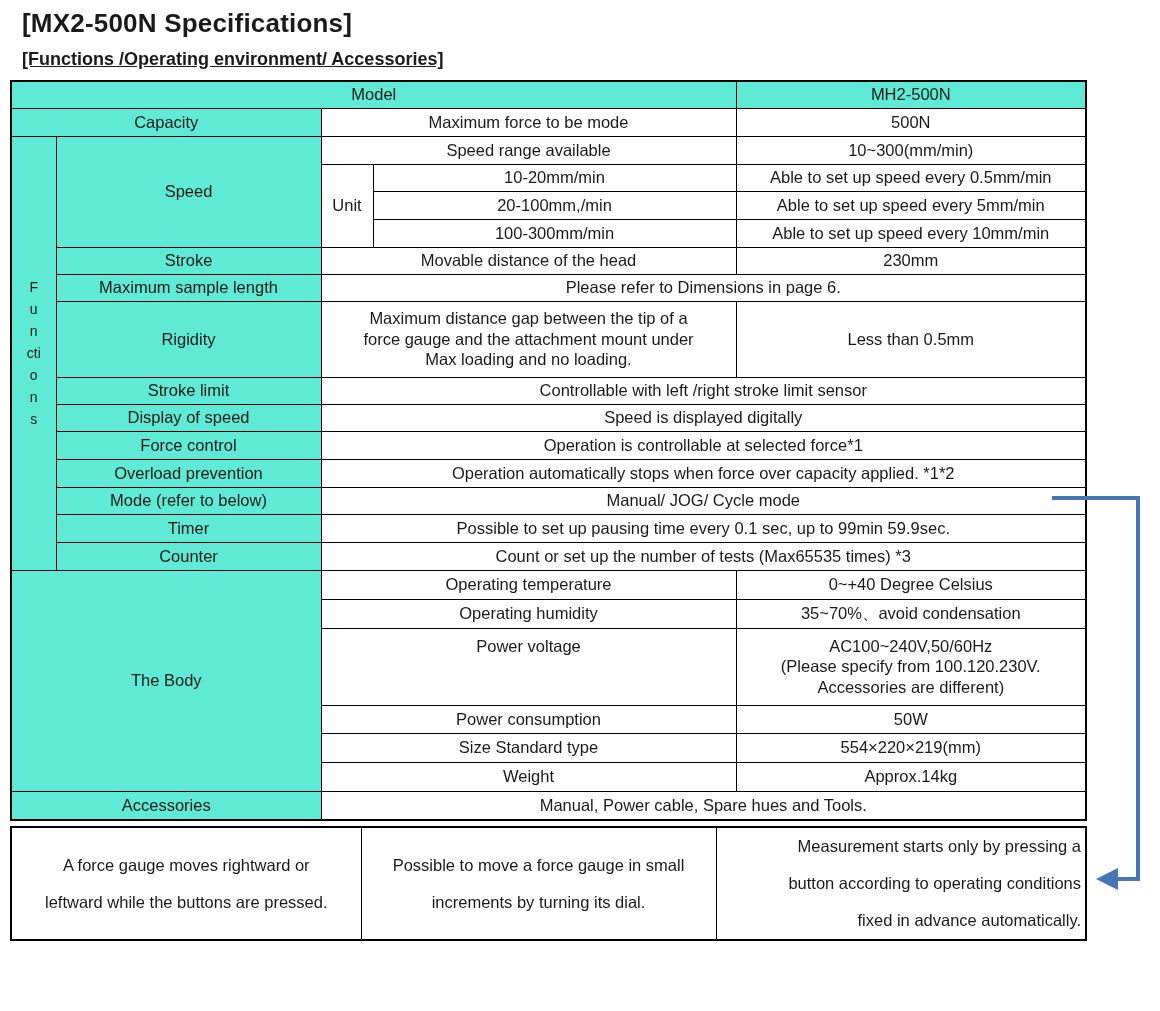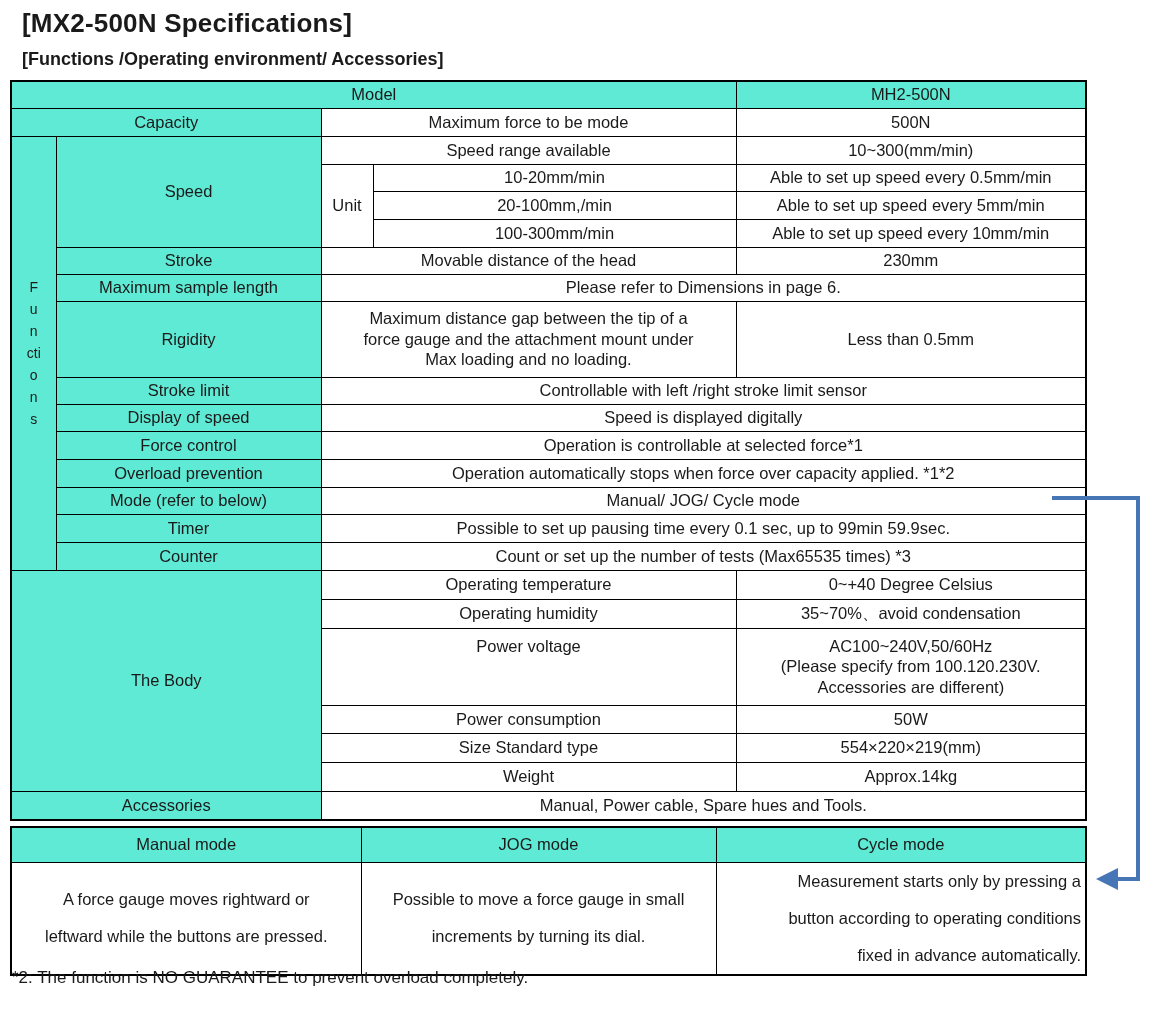--- a/index.html
+++ b/index.html
@@ -1,21 +1,21 @@
 <!DOCTYPE html>
 <html><head>
 <meta charset="utf-8">
 <style>
   html,body{margin:0;padding:0;overflow:hidden;}
   body{
     width:1160px;height:1011px;position:relative;background:#ffffff;
     font-family:"Liberation Sans",sans-serif;color:#1a1a1a;
   }
   .title{position:absolute;left:22px;top:8px;font-size:26px;font-weight:bold;letter-spacing:.2px;}
-  .subtitle{position:absolute;left:22px;top:49px;font-size:18px;font-weight:bold;}
+  .subtitle{position:absolute;left:22px;top:49px;font-size:18px;font-weight:bold;text-decoration:underline;}
 
   table{border-collapse:collapse;table-layout:fixed;border:2px solid #000;}
   td{border:1px solid #000;text-align:center;vertical-align:middle;padding:0 4px;overflow:hidden;font-size:16.5px;line-height:1.25;}
   .blue{background:#5eead4;}
 
   #spec-table{position:absolute;left:10px;top:80px;width:1075px;}
   #modes-table{position:absolute;left:10px;top:826px;width:1075px;}
 
   tr.rh27{height:27px} tr.rh28{height:28px} tr.rh29{height:29px}
   tr.rh35{height:35px} tr.rh76{height:76px} tr.rh77{height:77px} tr.rh104{height:104px}
@@ -168,25 +168,20 @@
 </tbody>
   </table>
 
 <table id="modes-table">
   <colgroup>
     <col style="width:350px">
       <col style="width:355px">
       <col style="width:370px">
   </colgroup>
   <tbody>
-      <tr class="rh35">
-    <td class="blue">Manual mode</td>
-    <td class="blue">JOG mode</td>
-    <td class="blue">Cycle mode</td>
-  </tr>
   <tr class="rh104">
     <td class="mode-body">
       <div>A force gauge moves rightward or</div>
       <div>leftward while the buttons are pressed.</div>
     </td>
     <td class="mode-body">
       <div>Possible to move a force gauge in small</div>
       <div>increments by turning its dial.</div>
     </td>
     <td class="mode-body cycle-cell">
@@ -197,14 +192,13 @@
   </tr>
 </tbody>
   </table>
 
 <svg class="arrow-overlay" width="1160" height="1011" viewBox="0 0 1160 1011">
   <polyline points="1052,498 1138,498 1138,879 1114,879" fill="none" stroke="#4676b5" stroke-width="4"></polyline>
   <polygon points="1096,879 1118,868 1118,890" fill="#4676b5"></polygon>
 </svg>
 
 <div class="footnotes">
-  <div>*2: The function is NO GUARANTEE to prevent overload completely.</div>
 </div>
 
 </body></html>

